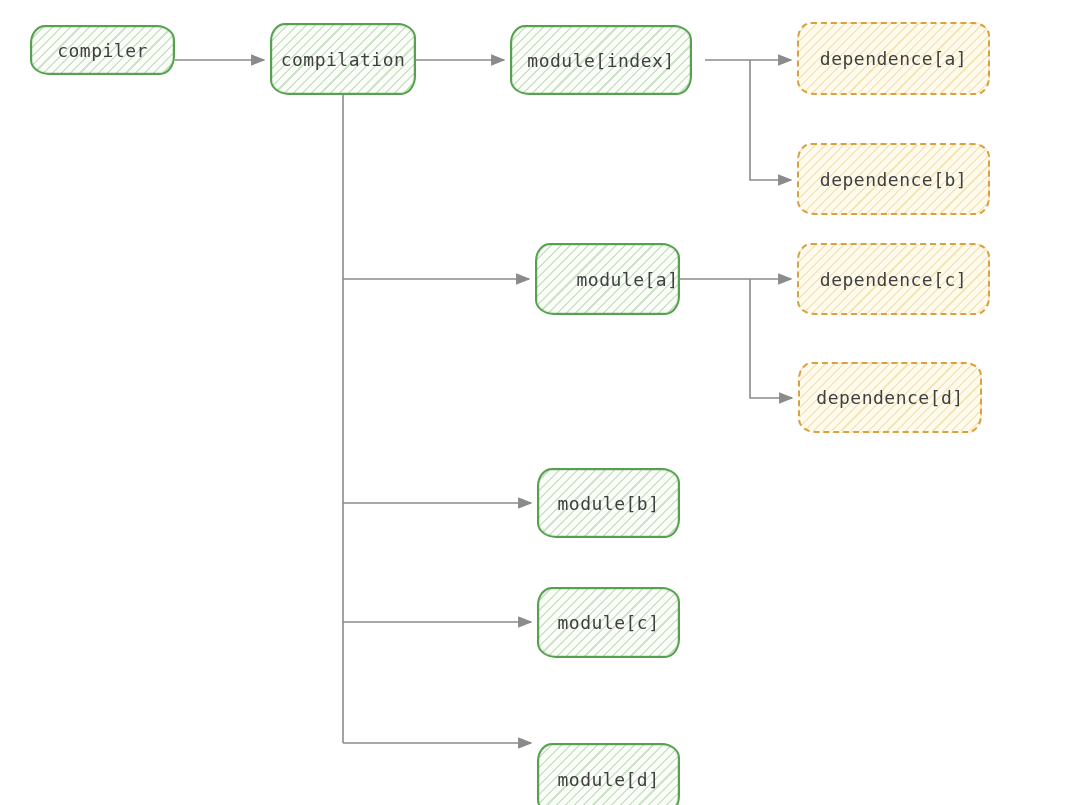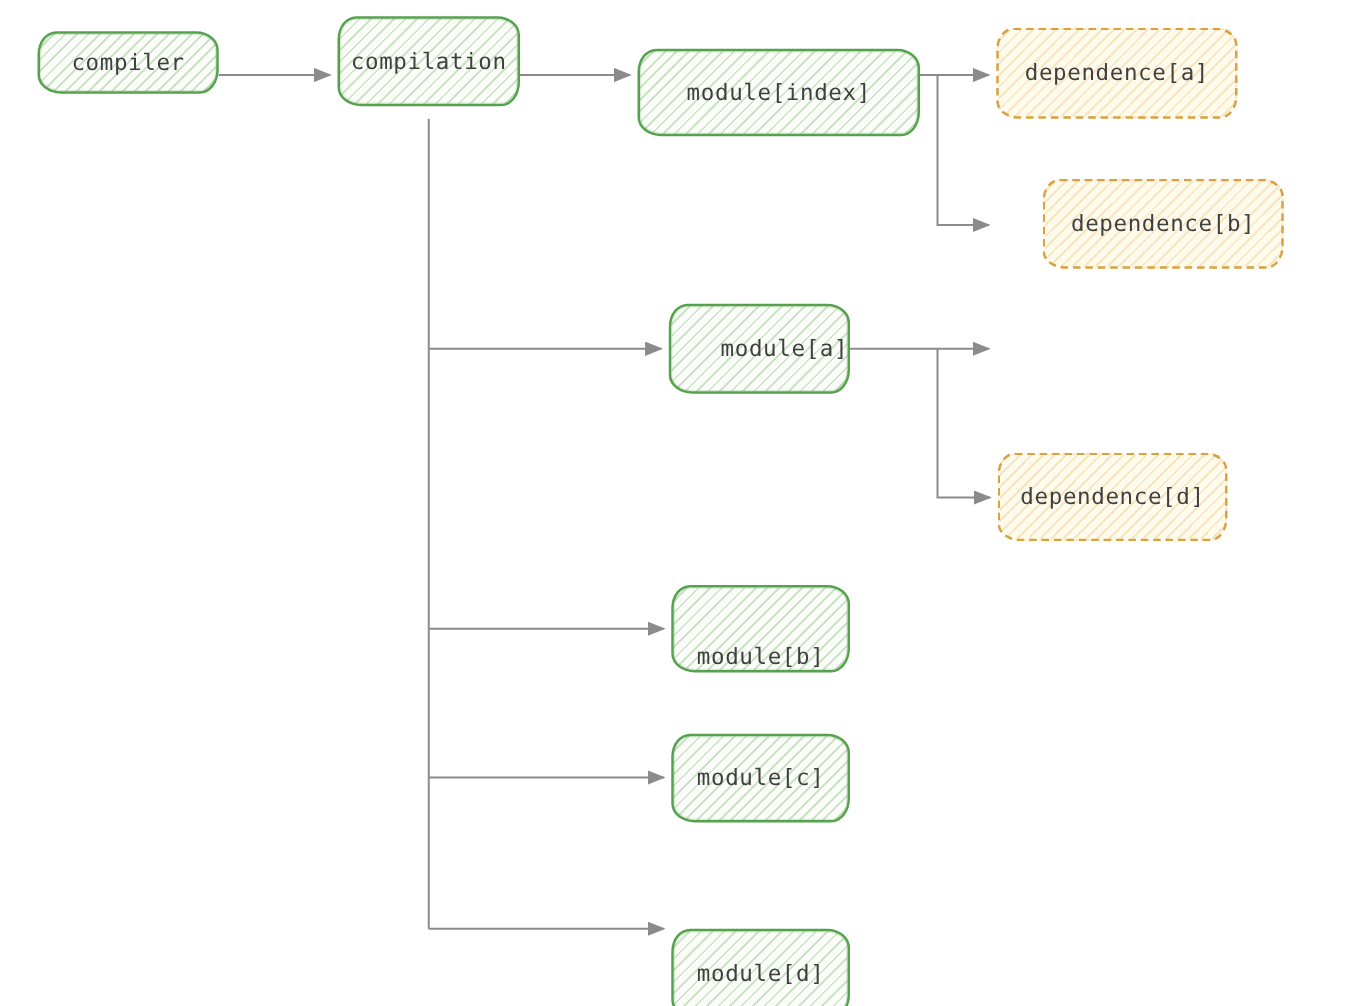--- a/index.html
+++ b/index.html
@@ -85,50 +85,53 @@
       <path d="M343 503 L531 503" marker-end="url(#arrow)"></path>
       <path d="M343 622 L531 622" marker-end="url(#arrow)"></path>
       <path d="M343 743 L531 743" marker-end="url(#arrow)"></path>
     </g>
   </svg>
 
   <div class="node green" style="left:30px; top:25px; width:145px; height:50px;">
     <span class="label">compiler</span>
   </div>
 
-  <div class="node green" style="left:270px; top:13px; width:146px; height:72px;">
+  <div class="node green" style="left:270px; top:23px; width:146px; height:72px;">
     <span class="label">compilation</span>
   </div>
 
-  <div class="node green" style="left:510px; top:25px; width:226px; height:70px;margin-top:14px;">
+  <div class="node green" style="left:510px; top:25px; width:182px; height:70px;">
     <span class="label">module[index]</span>
   </div>
 
   <div class="node green" style="left:535px; top:243px; width:145px; height:72px;padding-left:40px;">
     <span class="label">module[a]</span>
   </div>
 
-  <div class="node green" style="left:537px; top:468px; width:143px; height:70px;align-items:flex-end;">
+  <div class="node green" style="left:537px; top:468px; width:143px; height:70px;">
     <span class="label">module[b]</span>
   </div>
 
   <div class="node green" style="left:537px; top:587px; width:143px; height:71px;text-align:right;">
     <span class="label">module[c]</span>
   </div>
 
   <div class="node green" style="left:537px; top:707px; width:143px; height:72px;margin-top:36px;">
     <span class="label">module[d]</span>
   </div>
 
   <div class="node orange" style="left:797px; top:22px; width:193px; height:73px;">
     <span class="label">dependence[a]</span>
   </div>
 
-  <div class="node orange" style="left:797px; top:143px; width:193px; height:72px;margin-left:37px;">
+  <div class="node orange" style="left:797px; top:143px; width:193px; height:72px;">
     <span class="label">dependence[b]</span>
   </div>
 
+  <div class="node orange" style="left:797px; top:243px; width:193px; height:72px;">
+    <span class="label">dependence[c]</span>
+  </div>
 
   <div class="node orange" style="left:798px; top:362px; width:184px; height:71px;">
     <span class="label">dependence[d]</span>
   </div>
 
 </div>
 
 </body></html>

